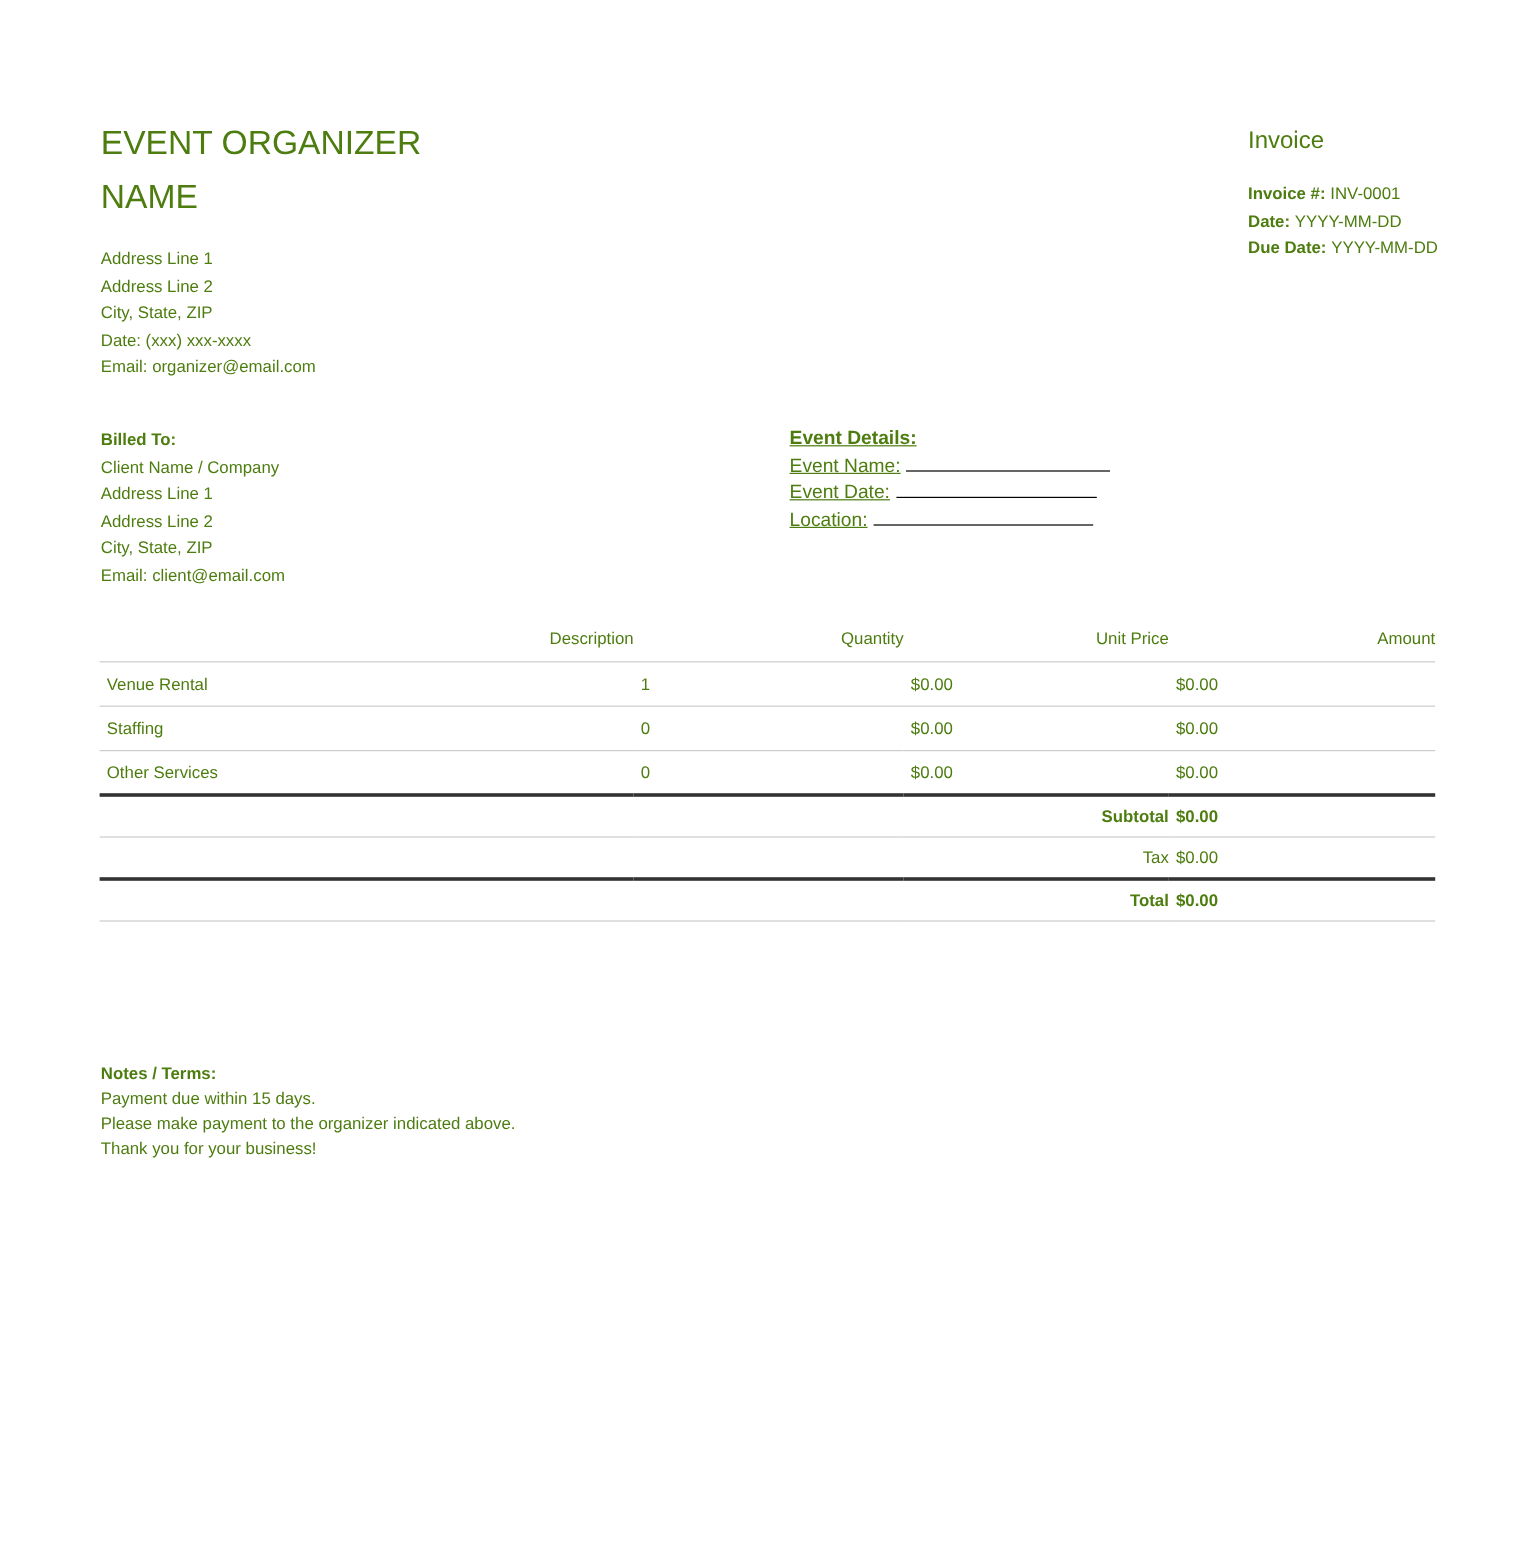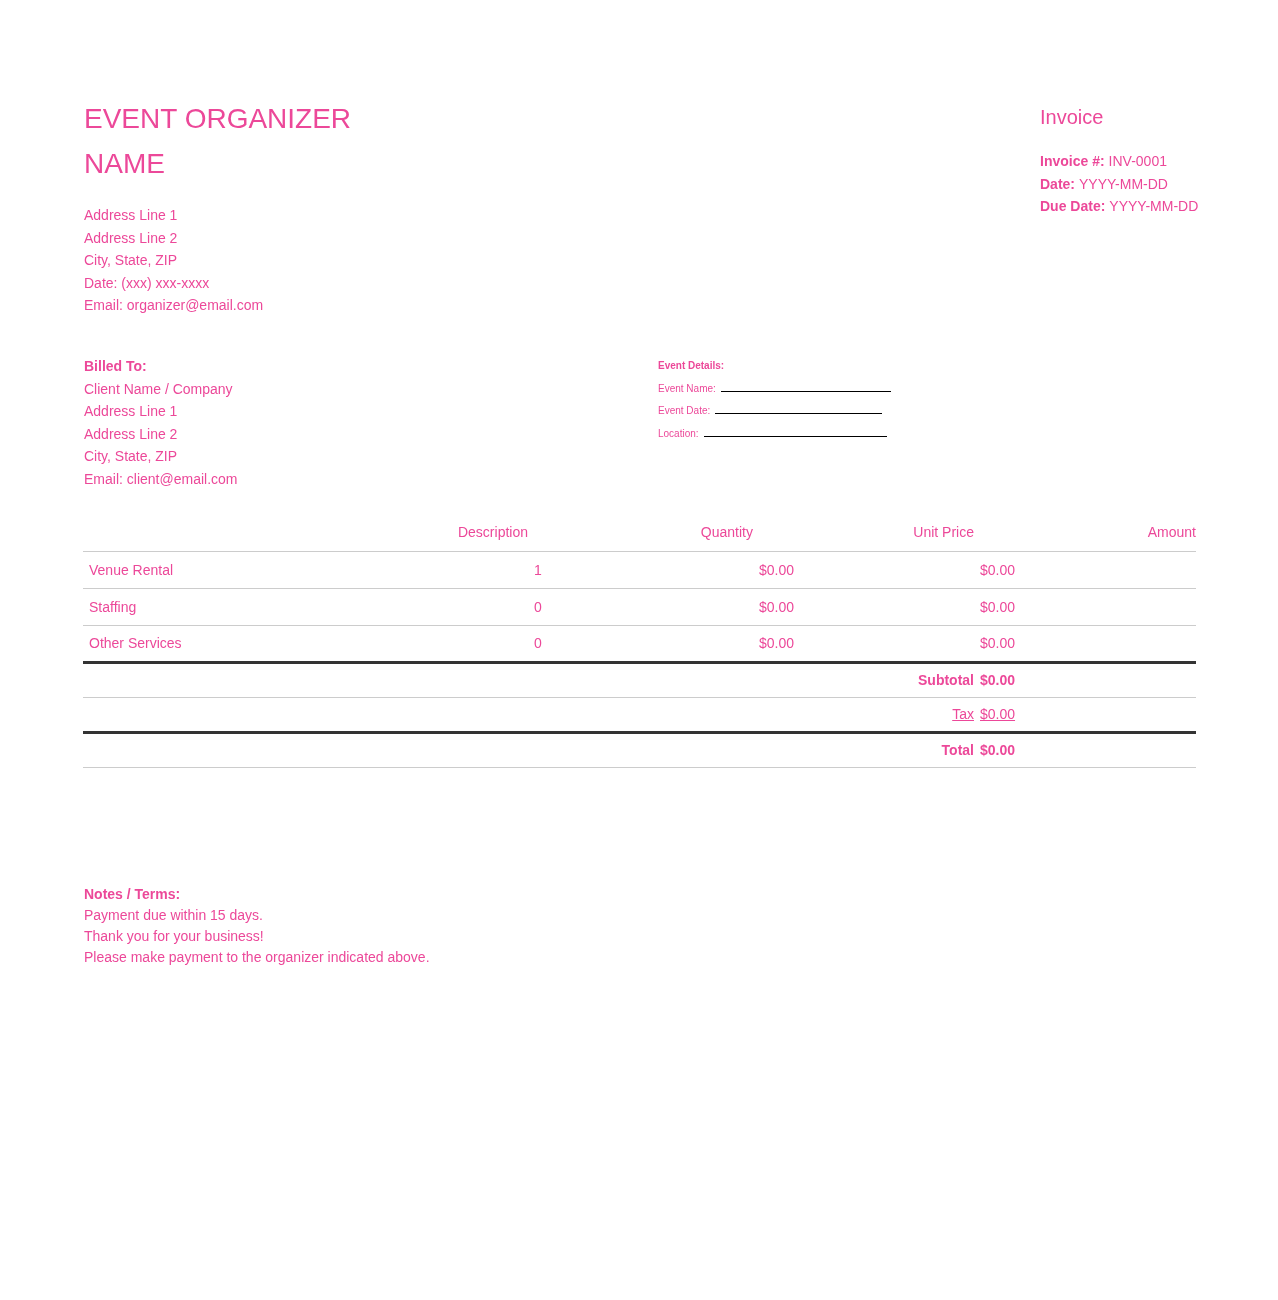--- a/index.html
+++ b/index.html
@@ -2,21 +2,21 @@
 <html><head>
 <meta charset="utf-8">
 <style>
   * { margin: 0; padding: 0; box-sizing: border-box; }
   html, body { background: #ffffff; }
   .page {
     position: relative;
     width: 1278px;
     height: 1300px;
     background: #ffffff;
-    color: #ec4899;
+    color: #4d7c0f;
     font-family: "Liberation Sans", sans-serif;
     overflow: hidden;
   }
   .org-name {
     position: absolute;
     left: 84px;
     top: 96px;
     width: 310px;
     font-size: 28px;
     line-height: 45px;
@@ -47,22 +47,23 @@
     position: absolute;
     left: 84px;
     top: 355px;
     font-size: 14px;
     line-height: 22.5px;
   }
   .event-block {
     position: absolute;
     left: 658px;
     top: 355px;
-    font-size: 10px;
+    font-size: 16px;
     line-height: 22.5px;
+    text-decoration: underline;
   }
   .fill-line {
     display: inline-block;
     height: 13px;
     margin-left: 5px;
     border-bottom: 1px solid #000000;
     vertical-align: baseline;
   }
   .w-name { width: 170px; }
   .w-date { width: 167px; }
@@ -87,21 +88,21 @@
   table.items td {
     height: 37px;
     padding: 0 0 0 6px;
     border-bottom: 1px solid #cccccc;
     vertical-align: middle;
   }
   tr.last-item td { border-bottom: 3px solid #333333; }
   tr.total-row td { height: 35px; }
   td.total-label { text-align: right; padding: 0 16px 0 0; }
   tr.row-subtotal td { font-weight: 700; }
-  tr.row-tax td { font-weight: 400; border-bottom: 3px solid #333333; text-decoration: underline; }
+  tr.row-tax td { font-weight: 400; border-bottom: 3px solid #333333; }
   tr.row-total td { font-weight: 700; margin-top: 30px; }
   .notes-block {
     position: absolute;
     left: 84px;
     top: 884px;
     font-size: 14px;
     line-height: 21px;
   }
 </style>
 </head>
@@ -201,17 +202,17 @@
       <tr class="total-row row-total">
         <td class="total-label" colspan="3">Total</td>
         <td>$0.00</td>
       </tr>
     </tbody>
   </table>
 
   <div class="notes-block">
     <div class="b">Notes / Terms:</div>
     <div>Payment due within 15 days.</div>
+    <div>Please make payment to the organizer indicated above.</div>
     <div>Thank you for your business!</div>
-    <div>Please make payment to the organizer indicated above.</div>
   </div>
 
 </div>
 
 </body></html>

